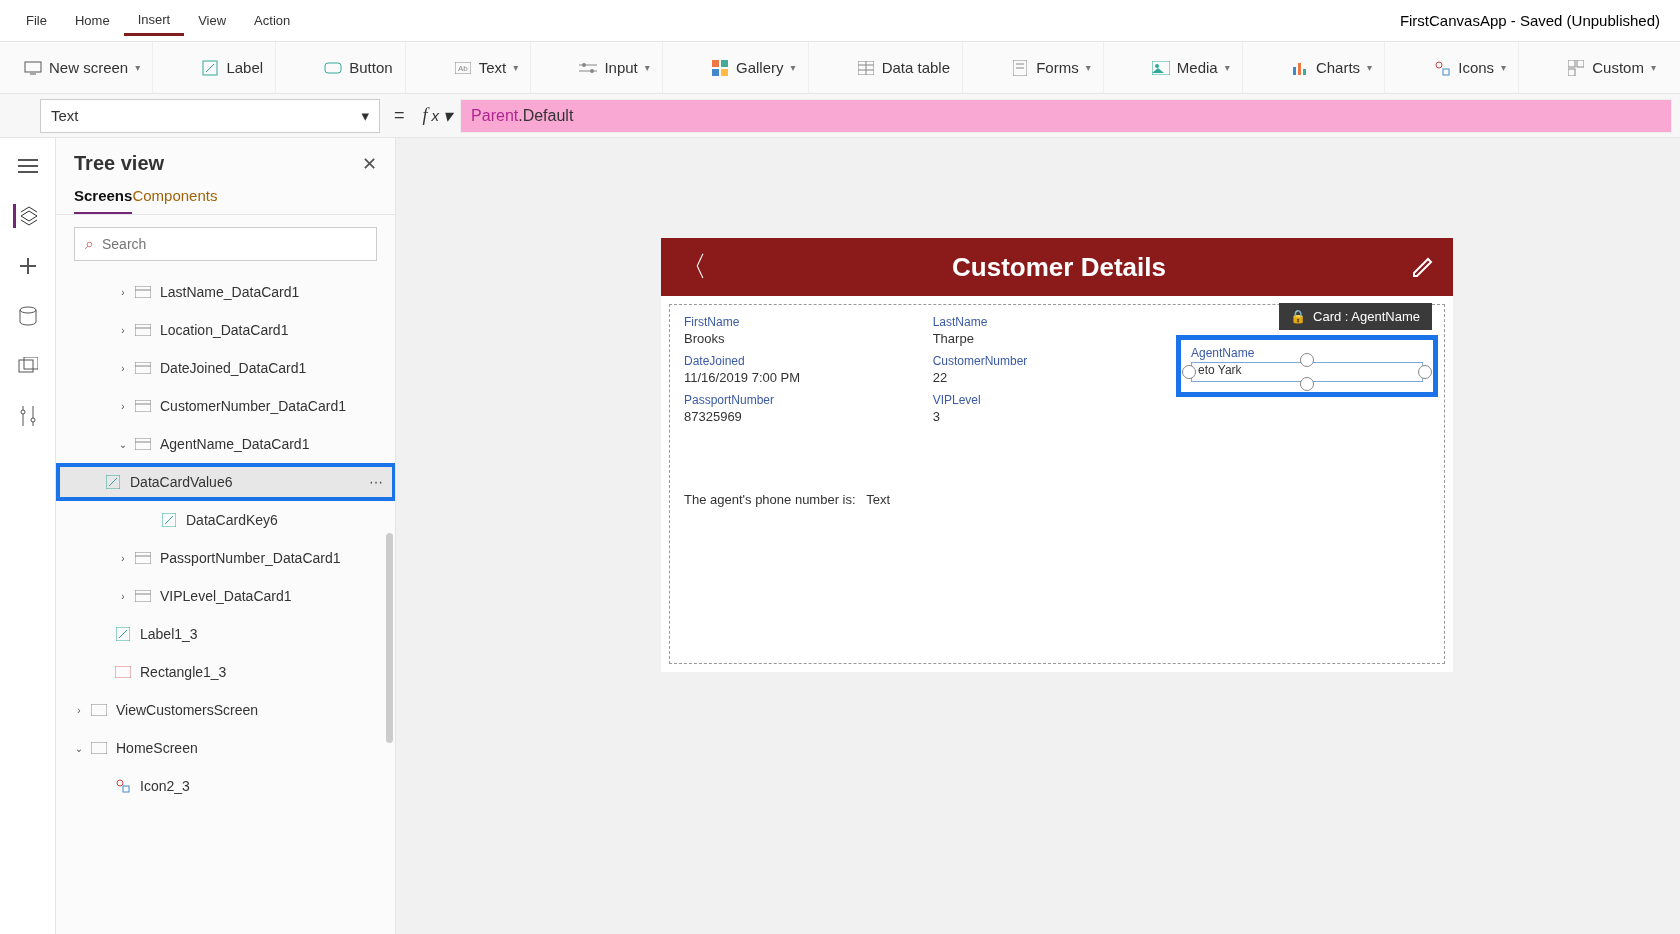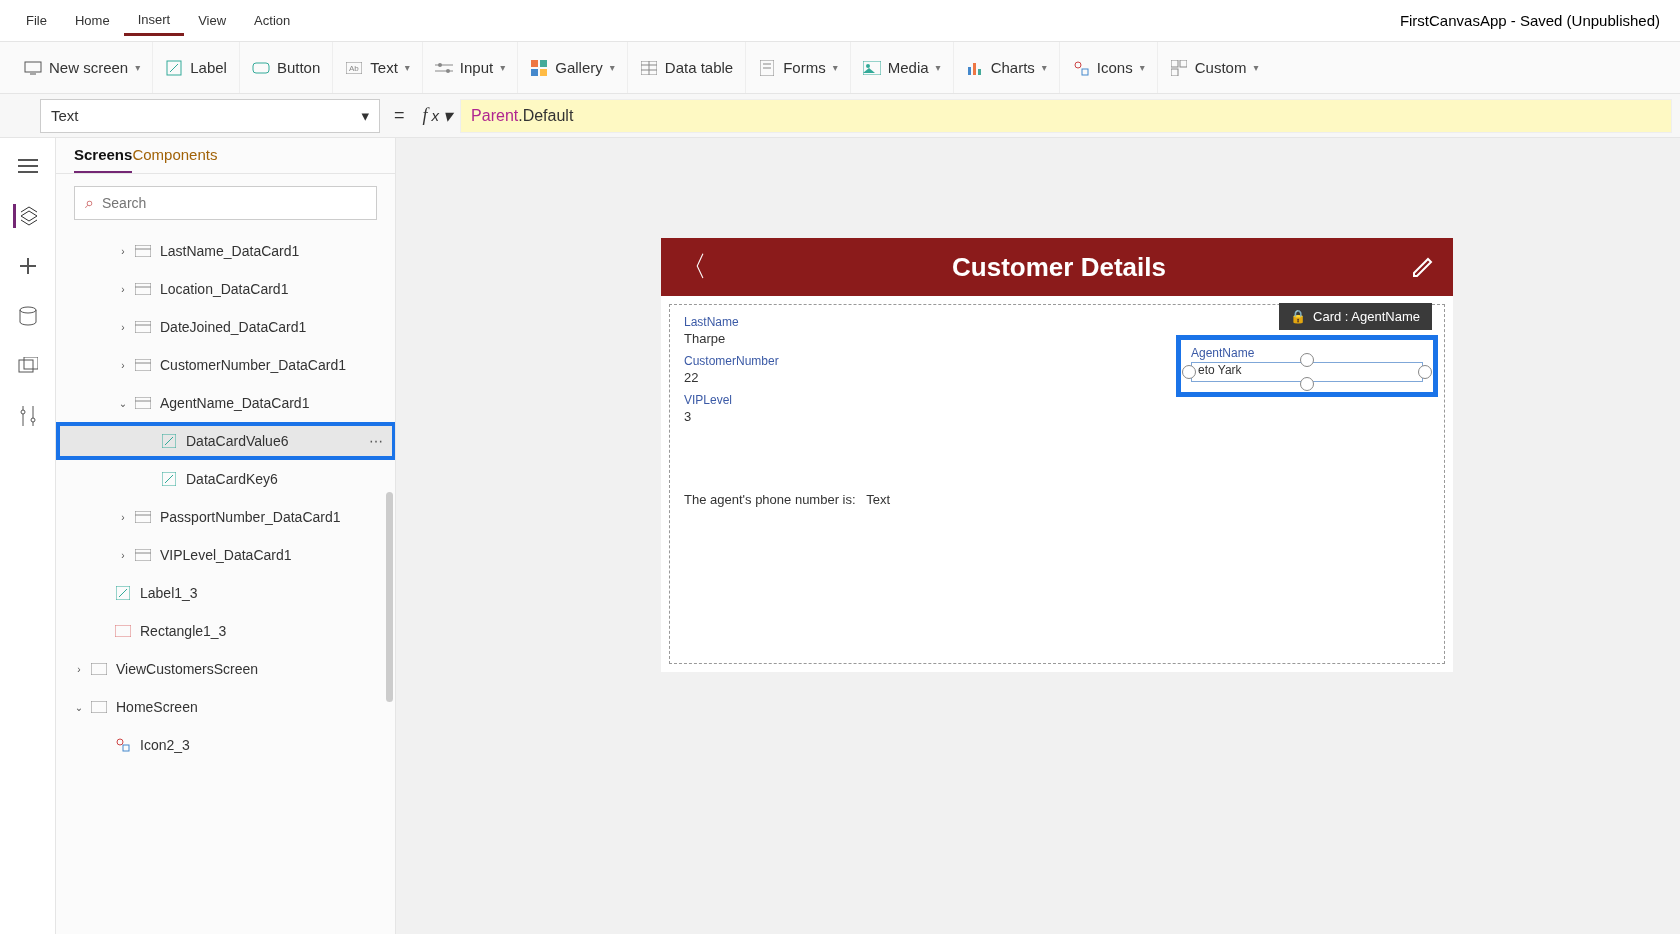--- a/index.html
+++ b/index.html
@@ -6,32 +6,32 @@
 body { background: #fff; width: 1680px; height: 934px; overflow: hidden; color: #333; }
 
 
 .menubar { display: flex; align-items: center; height: 42px; padding: 0 12px; border-bottom: 1px solid #e5e5e5; }
 .menubar .menu-item { padding: 6px 14px; font-size: 13px; color: #333; cursor: pointer; }
 .menubar .menu-item.active { font-weight: 400; border-bottom: 3px solid #7f1d1d; }
 .menubar .spacer { flex: 1; }
 .menubar .app-title { font-size: 15px; color: #000000; padding-right: 8px; }
 
 
-.ribbon { display: flex; align-items: center; height: 52px; padding: 0 12px; border-bottom: 1px solid #e5e5e5; background: #fafafa;}
+.ribbon { display: flex; align-items: center; height: 52px; padding: 0 12px; border-bottom: 1px solid #e5e5e5; background: #fafafa; justify-content: space-between;}
 .ribbon .ribbon-btn { display: flex; align-items: center; gap: 7px; padding: 6px 12px; font-size: 15px; color: #333; cursor: pointer; border-right: 1px solid #eee; height: 100%; }
 .ribbon .ribbon-btn:last-child { border-right: none; }
 .ribbon .ribbon-btn .caret { font-size: 10px; color: #777; }
 .ribbon-icon { width: 18px; height: 18px; display: inline-flex; align-items: center; justify-content: center; }
 
 
 .formulabar { display: flex; align-items: center; height: 44px; border-bottom: 1px solid #e5e5e5; background: #f7f7f7;}
 .prop-select { width: 340px; height: 34px; margin: 0 4px 0 40px; border: 1px solid #ccc; background: #fff; display: flex; align-items: center; padding: 0 10px; font-size: 15px; justify-content: space-between; }
 .equals { padding: 0 10px; font-size: 18px; color: #333; }
 .fx { font-style: italic; font-family: serif; font-size: 18px; padding: 0 8px; color: #333; display:flex; align-items:center; gap:4px;}
-.formula-input { flex: 1; height: 34px; display: flex; align-items: center; padding: 0 10px; font-family: Consolas, monospace; font-size: 16px; background:#fef9c3; border:1px solid #eee; margin-right:8px;}
+.formula-input { flex: 1; height: 34px; display: flex; align-items: center; padding: 0 10px; font-family: Consolas, monospace; font-size: 16px; background:#f9a8d4; border:1px solid #eee; margin-right:8px;}
 .formula-input .tok-parent { color: #b02690; }
 .formula-input .tok-default { color: #333; }
 
 
 .main { display: flex; height: calc(934px - 42px - 52px - 44px); }
 
 
 .leftrail { width: 56px; border-right: 1px solid #e5e5e5; display: flex; flex-direction: column; align-items: center; padding-top: 16px; gap: 26px; }
 .leftrail .rail-btn { width: 24px; height: 24px; display: flex; align-items: center; justify-content: center; color: #555; cursor: pointer; }
 .leftrail .rail-btn.active { border-left: 3px solid #742774; padding-left: 3px; margin-left: -6px; }
@@ -274,20 +274,24 @@
         <svg width="18" height="20">
           <line x1="4" y1="0" x2="4" y2="20" stroke="#555"></line>
           <line x1="14" y1="0" x2="14" y2="20" stroke="#555"></line>
           <circle cx="4" cy="6" r="2" fill="#fff" stroke="#555"></circle>
           <circle cx="14" cy="14" r="2" fill="#fff" stroke="#555"></circle>
         </svg>
       </div>
   </div>
 
   <div class="treepanel">
+    <div class="tp-header">
+      <div class="tp-title">Tree view</div>
+      <div class="tp-close">✕</div>
+    </div>
     <div class="tp-tabs">
       <div class="tp-tab active">Screens</div>
       <div class="tp-tab">Components</div>
     </div>
     <div class="tp-search">
       <span style="color:#c66">⌕</span>
       <input placeholder="Search" style="">
     </div>
     <div class="tree">
       <div class="tree-row" style="padding-left:60px">
@@ -334,21 +338,21 @@
           <span class="chev">⌄</span>
           <span class="ticon">
             <svg width="16" height="12">
               <rect x="0" y="0" width="16" height="12" fill="none" stroke="#888"></rect>
               <line x1="0" y1="4" x2="16" y2="4" stroke="#888"></line>
             </svg>
           </span>
           <span>AgentName_DataCard1</span>
         </div>
 
-      <div class="tree-row selected" style="padding-left:100px">
+      <div class="tree-row selected" style="padding-left:44px">
           <span class="ticon">
             <svg width="14" height="14">
               <rect x="0" y="0" width="14" height="14" fill="none" stroke="#3a9"></rect>
               <path d="M3 11 L11 3" stroke="#3a9"></path>
             </svg>
           </span>
           <span>DataCardValue6</span>
           <span class="more-dots">⋯</span>
         </div>
       <div class="selection-box" style="left:0px; top:190px; width:340px; height:38px;"></div>
@@ -440,20 +444,28 @@
               <path d="M3 21 L6 21 L20 7 L17 4 L3 18 Z" fill="none" stroke="#fff" stroke-width="2"></path>
             </svg>
           </span>
       </div>
       <div class="formwrap">
         <div class="card-tag">
           <span>🔒</span>
           <span>Card : AgentName</span>
         </div>
         <div class="form-cols">
+          <div class="form-col">
+            <div class="field-label">FirstName</div>
+            <div class="field-value">Brooks</div>
+            <div class="field-label">DateJoined</div>
+            <div class="field-value">11/16/2019 7:00 PM</div>
+            <div class="field-label">PassportNumber</div>
+            <div class="field-value">87325969</div>
+          </div>
           <div class="form-col">
             <div class="field-label">LastName</div>
             <div class="field-value">Tharpe</div>
             <div class="field-label">CustomerNumber</div>
             <div class="field-value">22</div>
             <div class="field-label">VIPLevel</div>
             <div class="field-value">3</div>
           </div>
           <div class="form-col" style="position:relative;"></div>
         </div>

